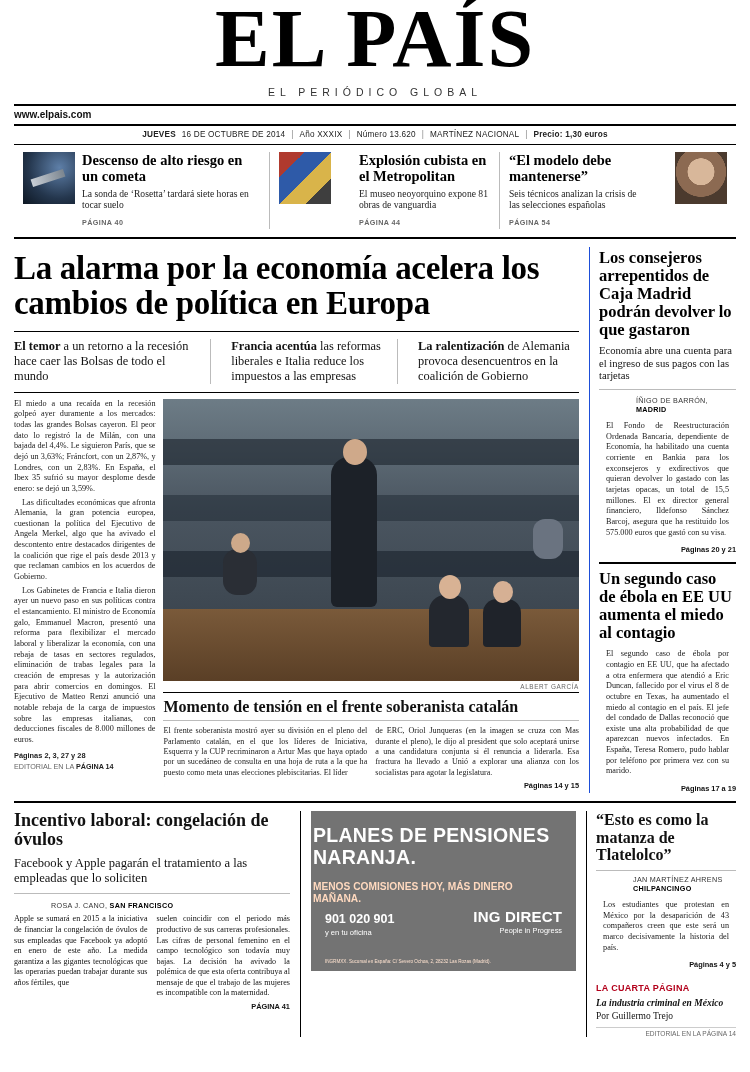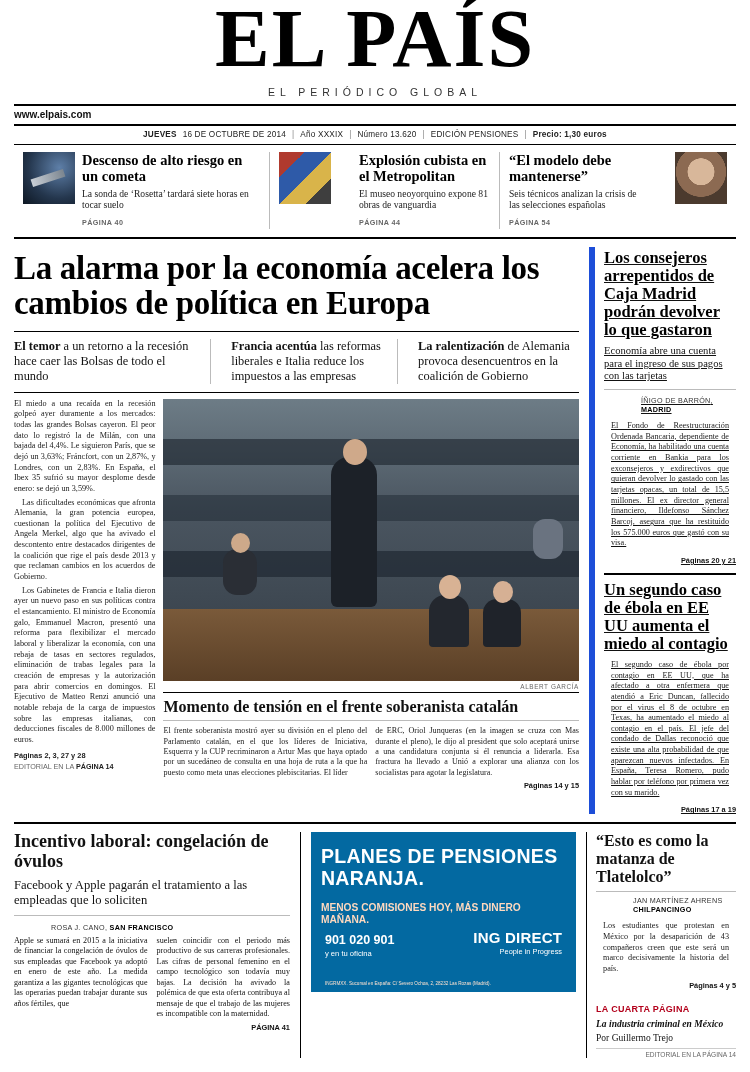--- a/index.html
+++ b/index.html
@@ -82,21 +82,21 @@
   }
   .pagref {
     font-family:"Liberation Sans", sans-serif;
     font-size:7.2px; font-weight:700; letter-spacing:.4px; color:#666;
     white-space:nowrap;
   }
 
   
   .main-grid { display:flex; margin-top: 8px; }
   .col-left { width: 575px; padding-right: 10px; }
-  .col-right { width: 147px; border-left:6px solid #1d4ed8; padding-left: 9px; text-decoration: underline; }
+  .col-right { width: 147px; border-left:1px solid #1d4ed8; padding-left: 9px; }
 
   h1.lead {
     font-family:"Liberation Serif", serif;
     font-weight:700; font-size: 33px; line-height:1.06;
     margin: 4px 0 10px 0; color:#000; letter-spacing:-0.3px;
   }
   .sub-rule { border-top:1px solid #000; }
   .subheads { display:flex; padding-top:7px; padding-bottom:8px; }
   .subhead { font-family:"Liberation Serif", serif; font-size:12.4px; line-height:1.2; color:#111; padding-right:9px;}
   .subhead + .subhead { border-left:1px solid #bbb; padding-left:20px; }
@@ -187,21 +187,21 @@
     font-family:"Liberation Serif", serif; font-weight:700; font-size:18px; line-height:1.06;
     margin:0 0 7px 0;
   }
   .b-sub { font-family:"Liberation Serif", serif; font-size:12.6px; line-height:1.2; margin:0 0 7px 0;
     border-bottom:1px solid #bbb; padding-bottom:7px;}
   .b-cols { display:flex; gap:9px; }
   .b-cols p { font-family:"Liberation Serif", serif; font-size:8.1px; line-height:1.30; text-align:justify; margin:0; flex:1;}
   .b-pages { font-family:"Liberation Sans", sans-serif; font-size:7.4px; font-weight:700; text-align:right; margin-top:3px;}
 
   
-  .ad { background:#0369a1; color:#fff; height:160px; position:relative; padding:14px 14px 8px 10px; }
+  .ad { background:#737373; color:#fff; height:160px; position:relative; padding:14px 14px 8px 2px; }
   .ad-l1 { font-family:"Liberation Sans", sans-serif; font-weight:700; font-size:19.5px; line-height:1.12; letter-spacing:.3px;}
   .ad-l2 { font-family:"Liberation Sans", sans-serif; font-weight:700; font-size:10.2px; line-height:1.2; margin-top:12px; color:#ffd9bf;}
   .ad-phone { font-family:"Liberation Sans", sans-serif; font-weight:700; font-size:12.5px; position:absolute; left:14px; bottom:34px;}
   .ad-phone small { display:block; font-size:7.6px; font-weight:400; margin-top:2px;}
   .ad-brand { position:absolute; right:14px; bottom:36px; text-align:right;}
   .ad-brand .bn { font-family:"Liberation Sans", sans-serif; font-weight:700; font-size:15px; letter-spacing:.2px;}
   .ad-brand .bn i { font-style:normal; color:#ffffff; }
   .ad-brand .tag { font-family:"Liberation Sans", sans-serif; font-size:7.4px; margin-top:1px;}
   .ad-legal { position:absolute; left:14px; right:14px; bottom:6px; font-family:"Liberation Sans", sans-serif; font-size:4.6px; color:#ffe3d0; line-height:1.25;}
 
@@ -228,21 +228,21 @@
   <div class="rule-thick"></div>
 
   <div class="dateline">
     <span class="strong">JUEVES</span>
     <span>16 DE OCTUBRE DE 2014</span>
     <span class="sep">|</span>
     <span>Año XXXIX</span>
     <span class="sep">|</span>
     <span>Número 13.620</span>
     <span class="sep">|</span>
-    <span>EDICIÓN PENSIONES</span>
+    <span>MARTÍNEZ NACIONAL</span>
     <span class="sep">|</span>
     <span class="strong">Precio: 1,30 euros</span>
   </div>
 
   <div class="teasers">
     <div class="teaser t1">
       <div class="thumb comet"></div>
       <div class="teaser-text">
         <p class="teaser-head">Descenso de alto riesgo en un cometa</p>
         <p class="teaser-body">La sonda de ‘Rosetta’ tardará siete horas en tocar suelo</p>

